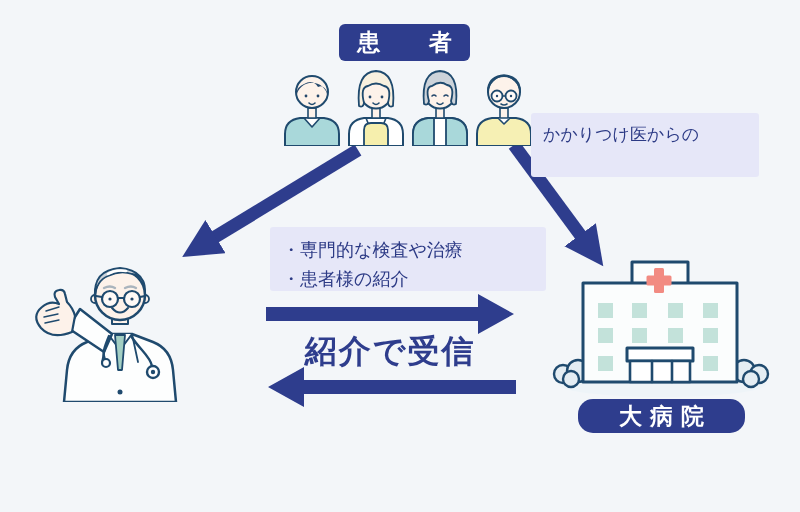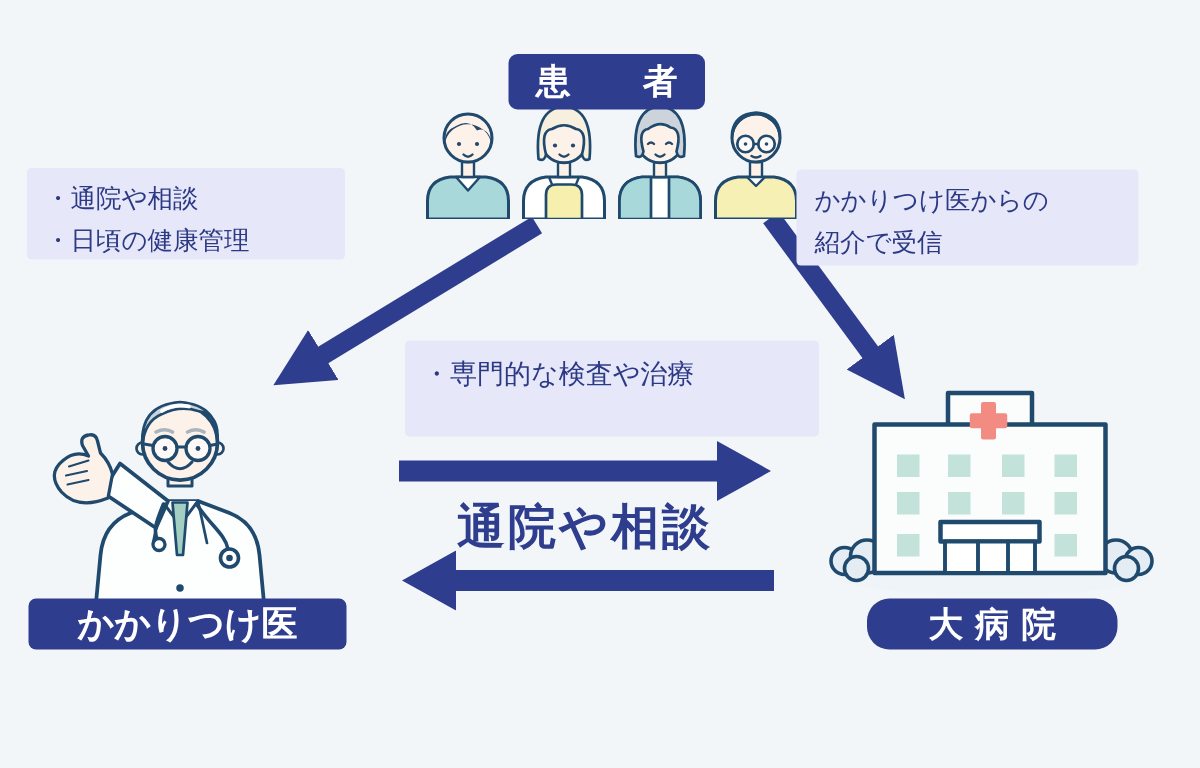--- a/index.html
+++ b/index.html
@@ -10,21 +10,21 @@
   .stage{
     position:relative;width:800px;height:512px;overflow:hidden;
     background:#f3f6f9;
   }
   .abs{position:absolute;}
   .node-label{
     position:absolute;background:#2e3d8d;color:#ffffff;font-weight:bold;
     display:flex;align-items:center;justify-content:center;
     border-radius:6px;z-index:5;
   }
-  .patient-label{left:339px;top:36px;width:131px;height:37px;font-size:23px;letter-spacing:0.55em;text-indent:0.55em;}
+  .patient-label{left:339px;top:24px;width:131px;height:37px;font-size:23px;letter-spacing:0.55em;text-indent:0.55em;}
   .doctor-label{left:19px;top:399px;width:212px;height:34px;font-size:24px;border-radius:5px;}
   .hospital-label{left:578px;top:399px;width:167px;height:34px;font-size:23px;border-radius:15px;}
   .note{
     position:absolute;background:#e6e7f8;color:#2c3a85;border-radius:3px;
     font-size:17px;line-height:1.62;padding:8px 12px;box-sizing:border-box;
     font-weight:500;z-index:4;
   }
   .note div{white-space:nowrap;}
   .note-left{left:18px;top:112px;width:212px;height:61px;}
   .note-right{left:531px;top:113px;width:228px;height:64px;font-size:17px;}
@@ -61,35 +61,30 @@
 
   <svg class="abs" style="left:266px;top:294px;" width="250" height="40" viewBox="0 0 250 40">
     <polygon points="0,13 212,13 212,0 248,20 212,40 212,27 0,27" fill="#2e3d8d"></polygon>
   </svg>
 
   <svg class="abs" style="left:266px;top:367px;" width="250" height="40" viewBox="0 0 250 40">
     <polygon points="250,13 38,13 38,0 2,20 38,40 38,27 250,27" fill="#2e3d8d"></polygon>
   </svg>
 
   <div class="node-label patient-label">患　者</div>
-  <div class="node-label doctor-label">かかりつけ医</div>
   <div class="node-label hospital-label">大 病 院</div>
 
-  <div class="center-label">通院や相談</div>
-
-  <div class="note note-left">
-    <div>・通院や相談</div>
-    <div>・日頃の健康管理</div>
-  </div>
+  <div class="center-label">紹介で受信</div>
+
   <div class="note note-right">
     <div>かかりつけ医からの</div>
-    <div>紹介で受信</div>
   </div>
   <div class="note note-center-top">
     <div>・専門的な検査や治療</div>
+    <div>・患者様の紹介</div>
   </div>
 
   <svg class="abs" style="left:278px;top:60px;" width="256" height="86" viewBox="0 0 256 86" stroke-linejoin="round" stroke-linecap="round">
 
     <g>
       <path d="M7,86 L7,74 Q7,60 22,58 L46,58 Q61,60 61,74 L61,86 Z" fill="#a9d8da" stroke="#1f4a6e" stroke-width="2"></path>
       <polygon points="26,58 42,58 34,67" fill="#ffffff" stroke="#1f4a6e" stroke-width="1.6"></polygon>
       <rect x="30" y="48" width="8" height="10" fill="#fdf2ea" stroke="#1f4a6e" stroke-width="1.6"></rect>
       <circle cx="34" cy="32" r="16" fill="#fdf2ea" stroke="#1f4a6e" stroke-width="2"></circle>
       <path d="M18.5,36 A15.7,15.7 0 0 1 49.5,36 L49.5,33 Q46,24 40,27 Q35,19 26,24 Q19,27 18.5,33 Z" fill="#24476b"></path>

